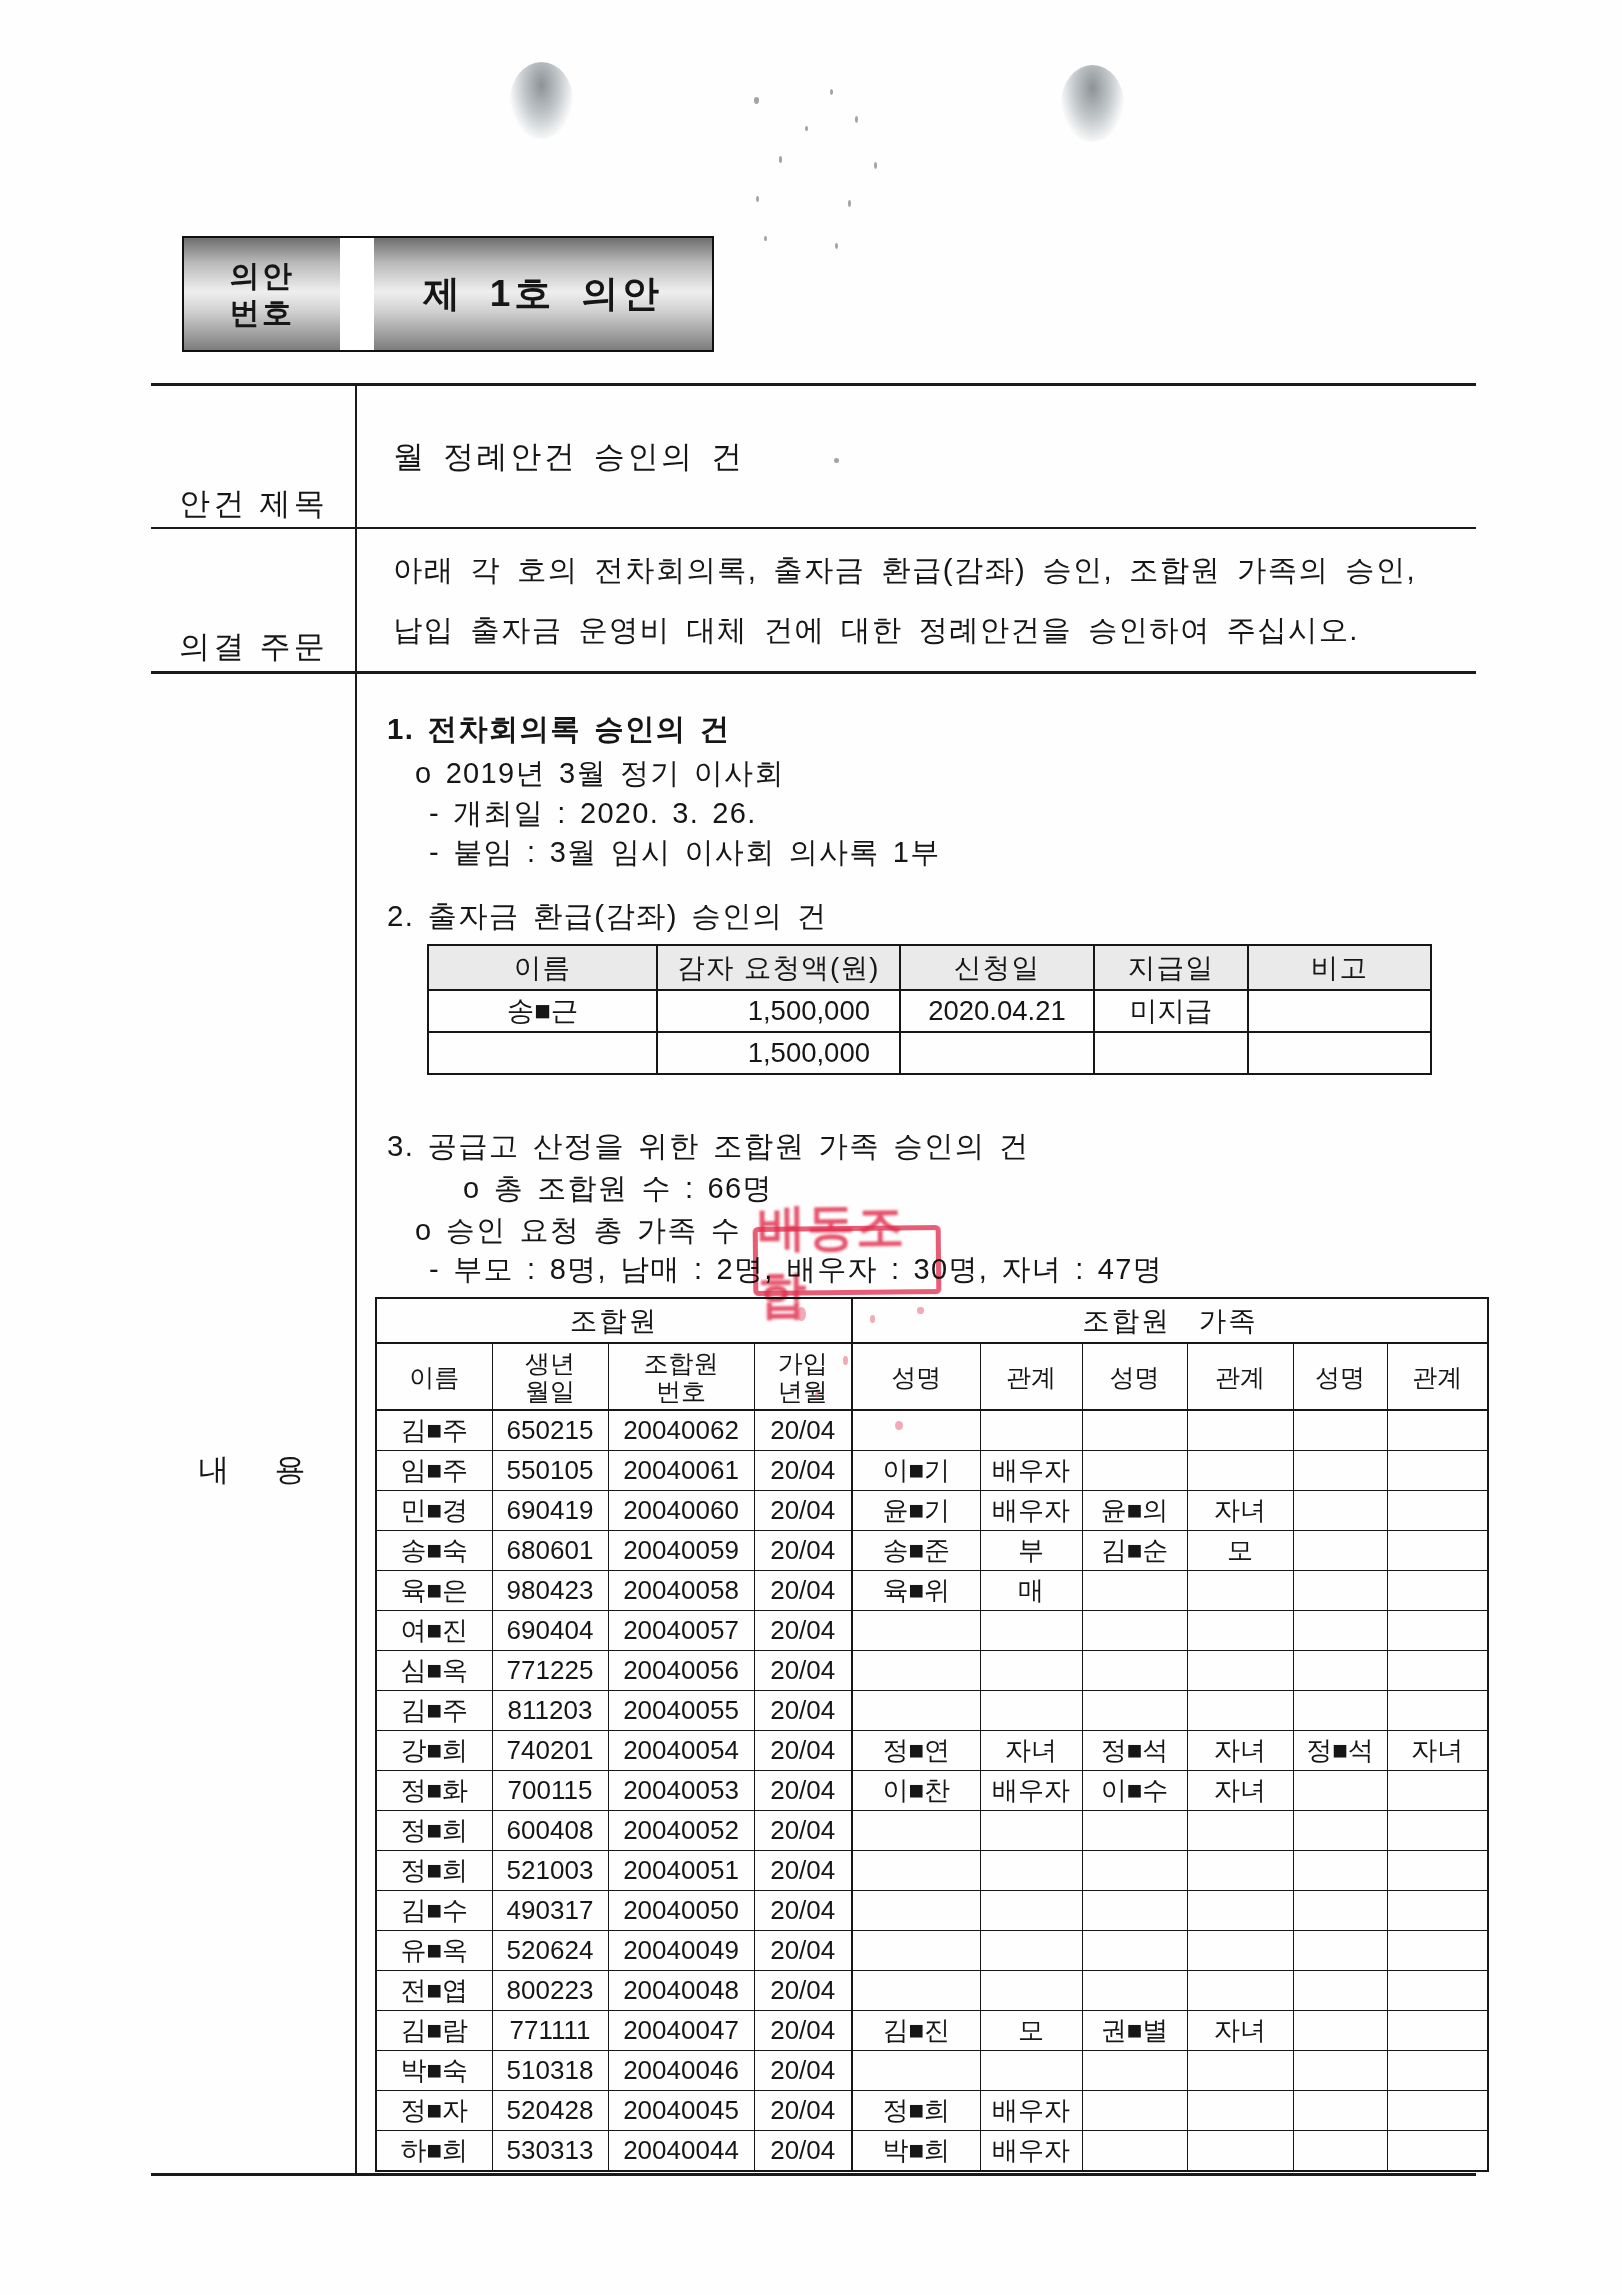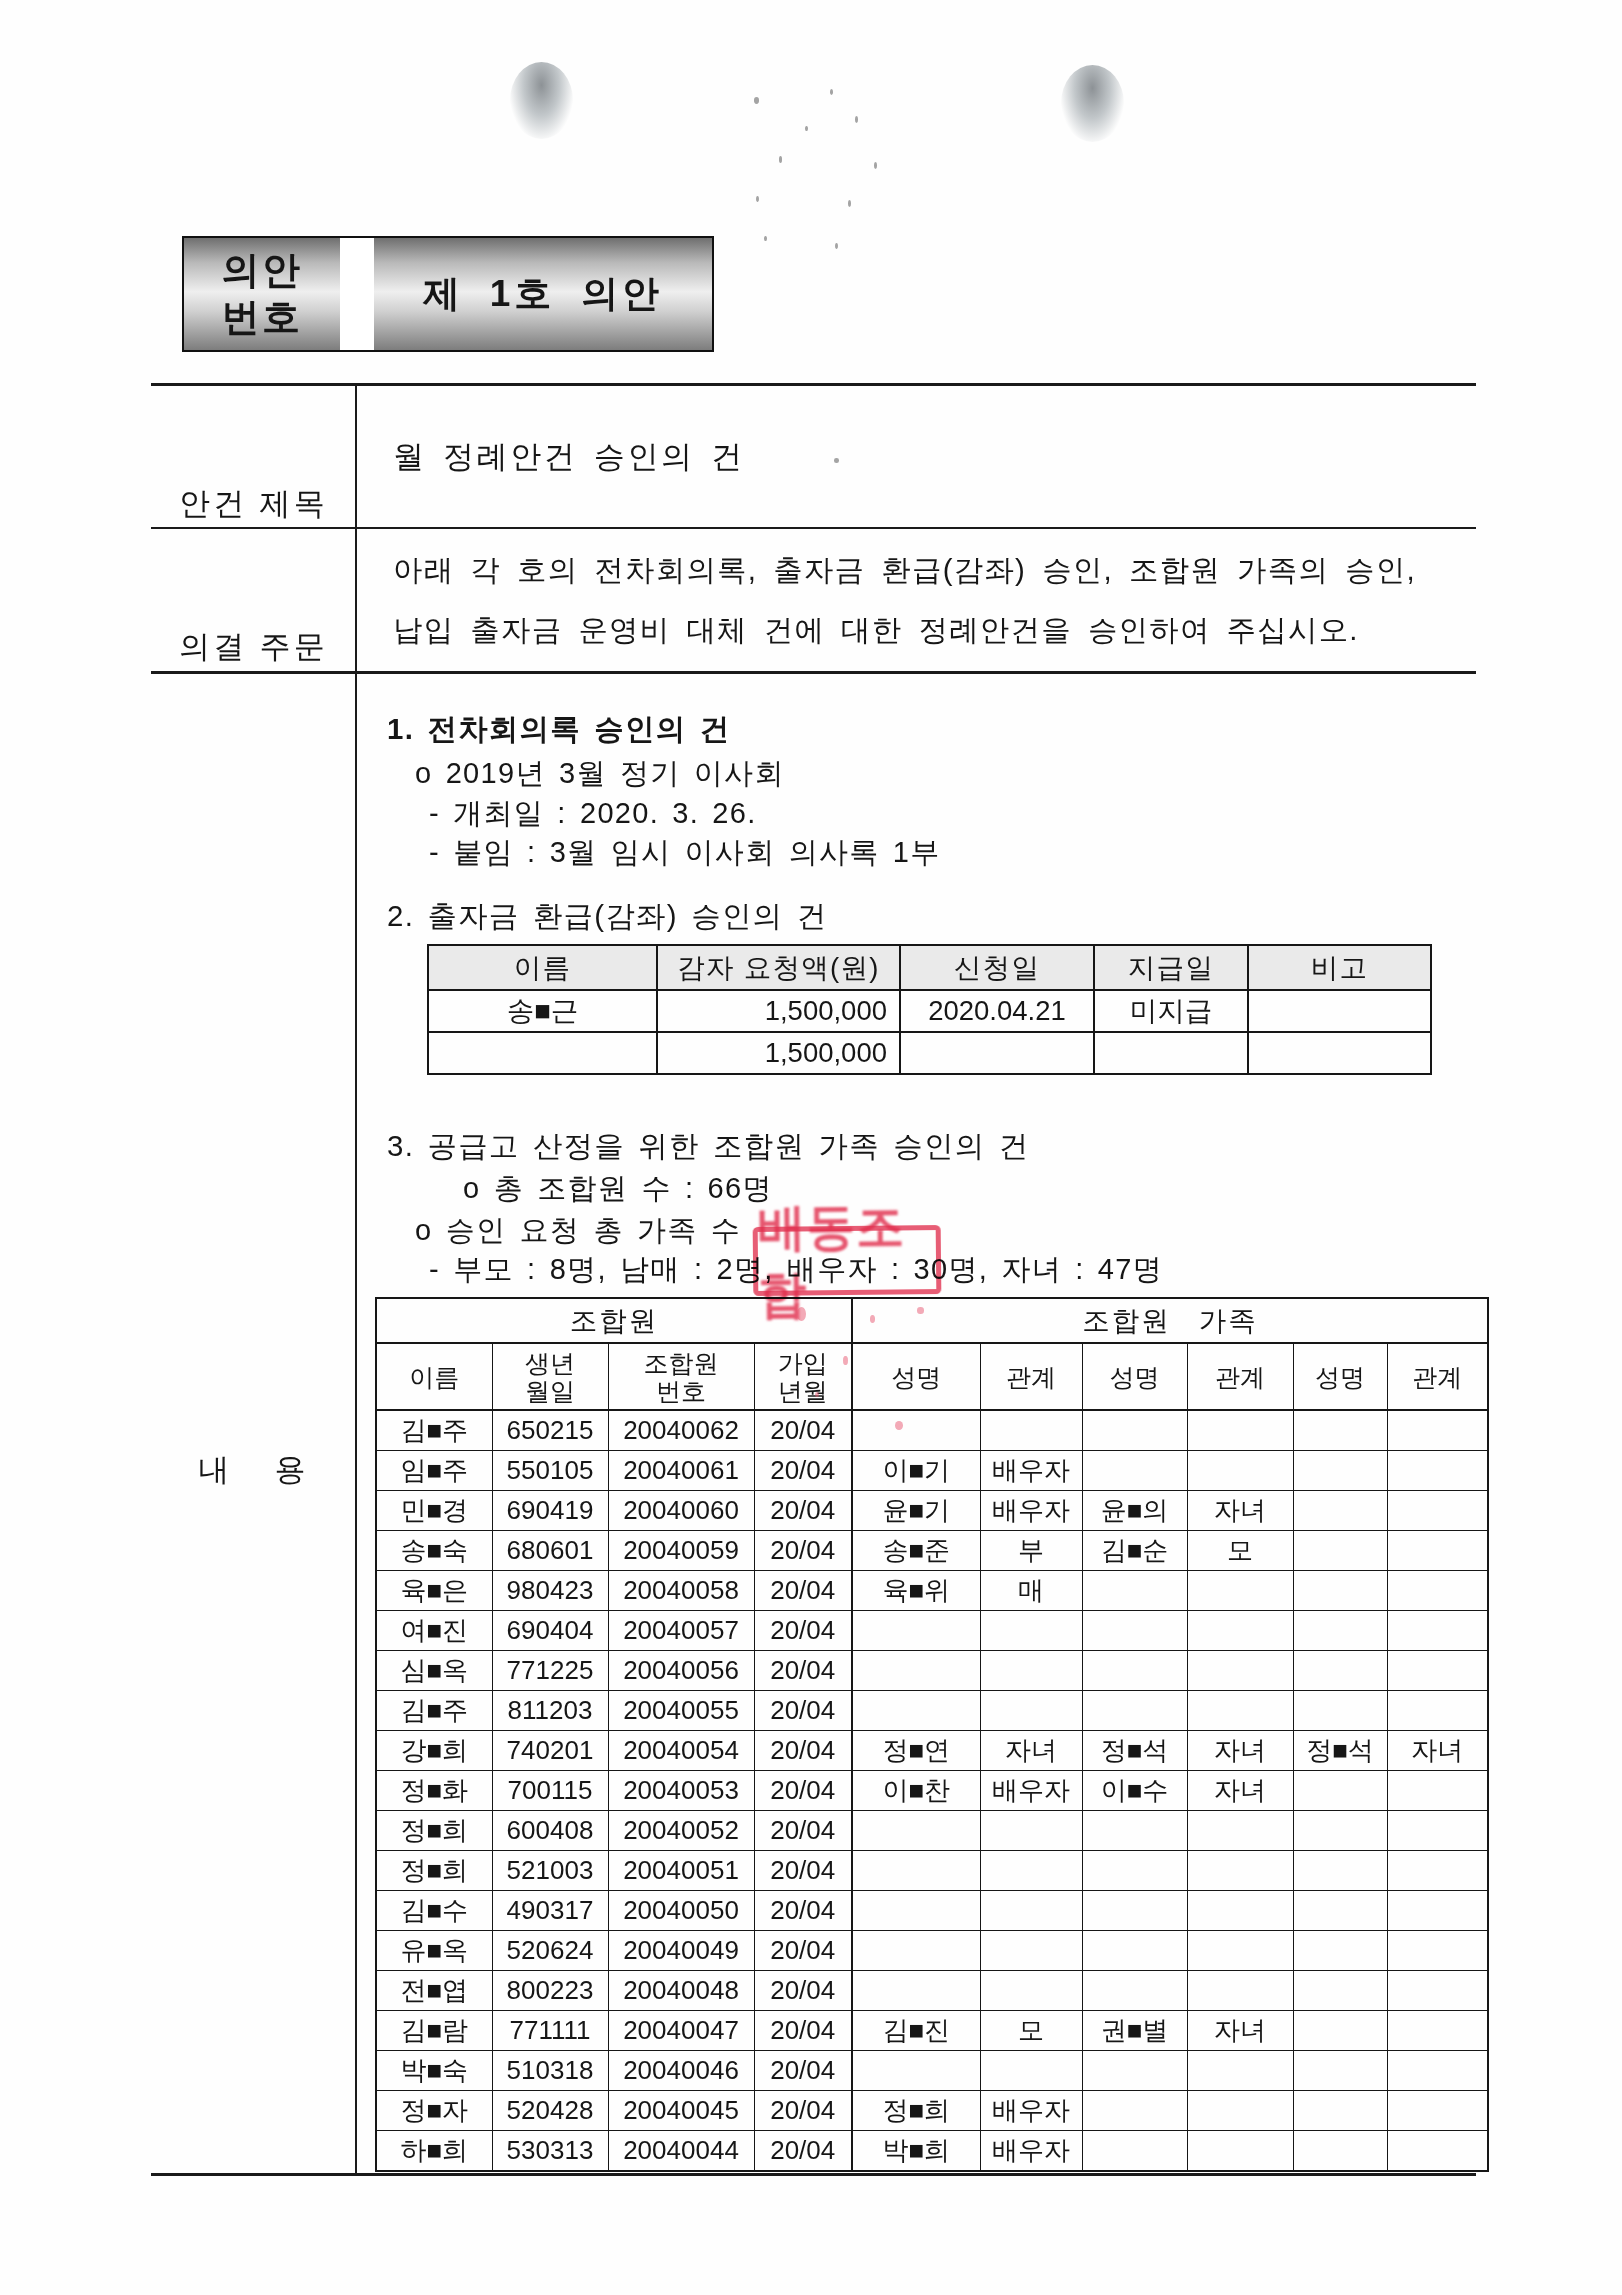--- a/index.html
+++ b/index.html
@@ -11,21 +11,21 @@
   
   .hole{position:absolute; width:63px; height:77px; border-radius:50%;
     background:radial-gradient(ellipse at 50% 30%, #8d9296 0%, #c2c7ca 40%, rgba(255,255,255,0) 75%);}
   .speck{position:absolute; background:#5a5a5a; border-radius:50%; opacity:.55;}
   .rspeck{position:absolute; background:#e85570; border-radius:50%; opacity:.5;}
   
   .agenda-box{position:absolute; left:182px; top:236px; width:532px; height:116px;
     border:2.6px solid #111; box-sizing:border-box; display:flex;
     background:linear-gradient(180deg,#6f6f6f 0%,#b9b9b9 22%,#efefef 48%,#cfcfcf 66%,#7d7d7d 100%);}
   .agenda-box-left{width:156px; display:flex; flex-direction:column; justify-content:center;
-    align-items:center; font-size:38px; font-weight:bold; line-height:1.25; letter-spacing:2.6px;}
+    align-items:center; font-size:30px; font-weight:bold; line-height:1.25; letter-spacing:2.6px;}
   .agenda-divider{width:34px; background:#ffffff;}
   .agenda-box-right{flex:1; display:flex; align-items:center; justify-content:center;
     font-size:37px; font-weight:bold; letter-spacing:3.9px; word-spacing:11.8px;}
   
   .rule{position:absolute; left:151px; width:1325px; height:2.6px; background:#1a1a1a;}
   .vsep{position:absolute; left:355px; top:383px; width:2px; height:1793px; background:#1a1a1a;}
   
   .lbl{position:absolute; left:151px; width:205px; display:flex; align-items:center;
     justify-content:center; font-size:31px; letter-spacing:3.3px;margin-top:48px;}
   .lbl.wide{word-spacing:30px;}
@@ -34,21 +34,21 @@
   .val-title{left:393px; top:436px; font-size:31px; letter-spacing:2.6px; word-spacing:5.2px;}
   .decision{font-size:29.4px; letter-spacing:1.3px; word-spacing:6.5px;}
   .sec-title{font-size:29.4px; letter-spacing:1.3px; word-spacing:3.9px;}
   .sec-item{font-size:29px; letter-spacing:1.3px; word-spacing:3.9px;}
   
   table.t2{position:absolute; left:427px; top:944px; width:1002px; border-collapse:collapse;
     table-layout:fixed; border:2.6px solid #161616; font-size:27.5px;}
   table.t2 th{background:#eaeaea; height:43px; font-weight:normal; letter-spacing:1.3px;}
   table.t2 td,table.t2 th{border:2px solid #161616; padding:0; text-align:center;}
   table.t2 tbody tr{height:42px;}
-  table.t2 tbody td:nth-child(2){text-align:right; padding-right:12px;}
+  table.t2 tbody td:nth-child(2){text-align:right; padding-right:29px;}
   
   table.members{position:absolute; left:375px; top:1297px; width:1113px; border-collapse:collapse;
     table-layout:fixed; border:2.6px solid #161616; font-size:26px;}
   table.members th, table.members td{border:1.3px solid #161616; padding:0; text-align:center; font-weight:normal;}
   table.members tr.grouphead th{height:43px; font-size:27.5px; letter-spacing:2px; border-bottom:2px solid #161616;}
   table.members tr.grouphead th:first-child{border-right:2.6px solid #161616;}
   table.members tr.grouphead th.fam{word-spacing:18.3px;}
   table.members tr.colhead th{height:65px; font-size:25px; line-height:1.12; border-bottom:2.6px solid #161616;}
   table.members tr.colhead th:nth-child(4){border-right:2.6px solid #161616;}
   table.members tbody td{height:39px;}

